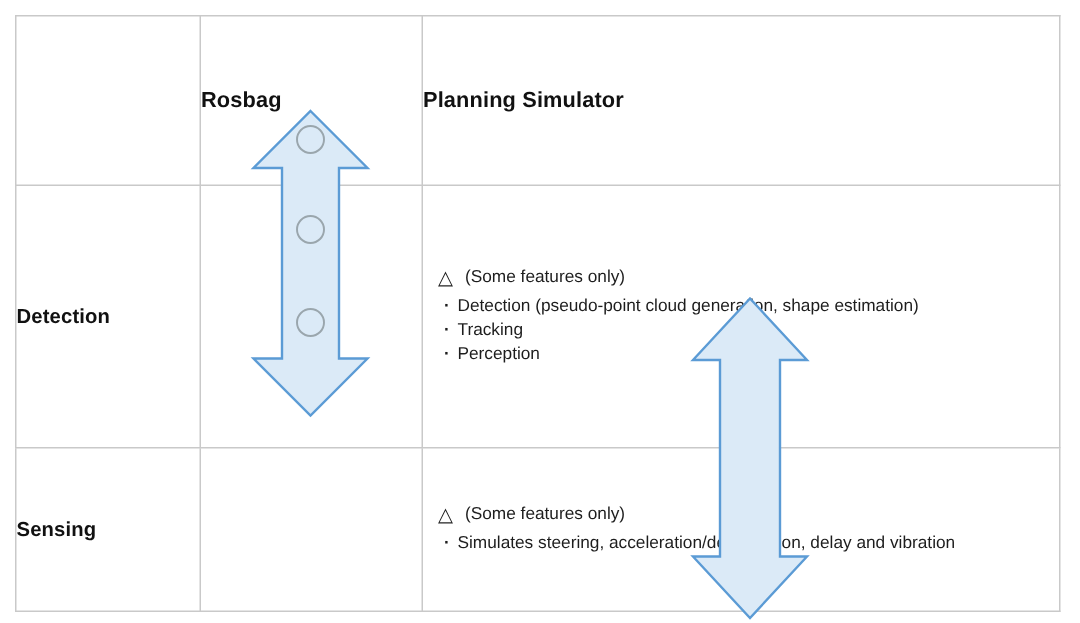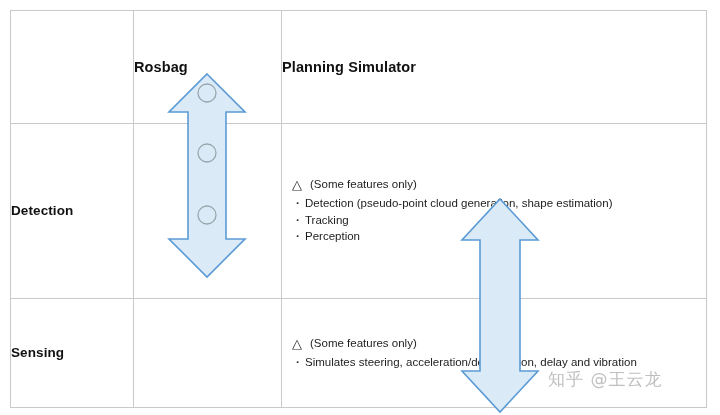--- a/index.html
+++ b/index.html
@@ -202,15 +202,14 @@
       <circle cx="207" cy="93" r="9" fill="none" stroke="#9aa6ad" stroke-width="1.3"></circle>
       <circle cx="207" cy="153" r="9" fill="none" stroke="#9aa6ad" stroke-width="1.3"></circle>
       <circle cx="207" cy="215" r="9" fill="none" stroke="#9aa6ad" stroke-width="1.3"></circle>
     </g>
 
     <g>
       <polygon points="500,199 538,240 520,240 520,371 538,371 500,412 462,371 480,371 480,240 462,240" fill="#dbeaf7" stroke="#5b9bd5" stroke-width="1.6" stroke-linejoin="miter"></polygon>
     </g>
   </svg>
 
-  <div class="watermark">知乎 @王云龙</div>
 
 </div>
 
 </body></html>

